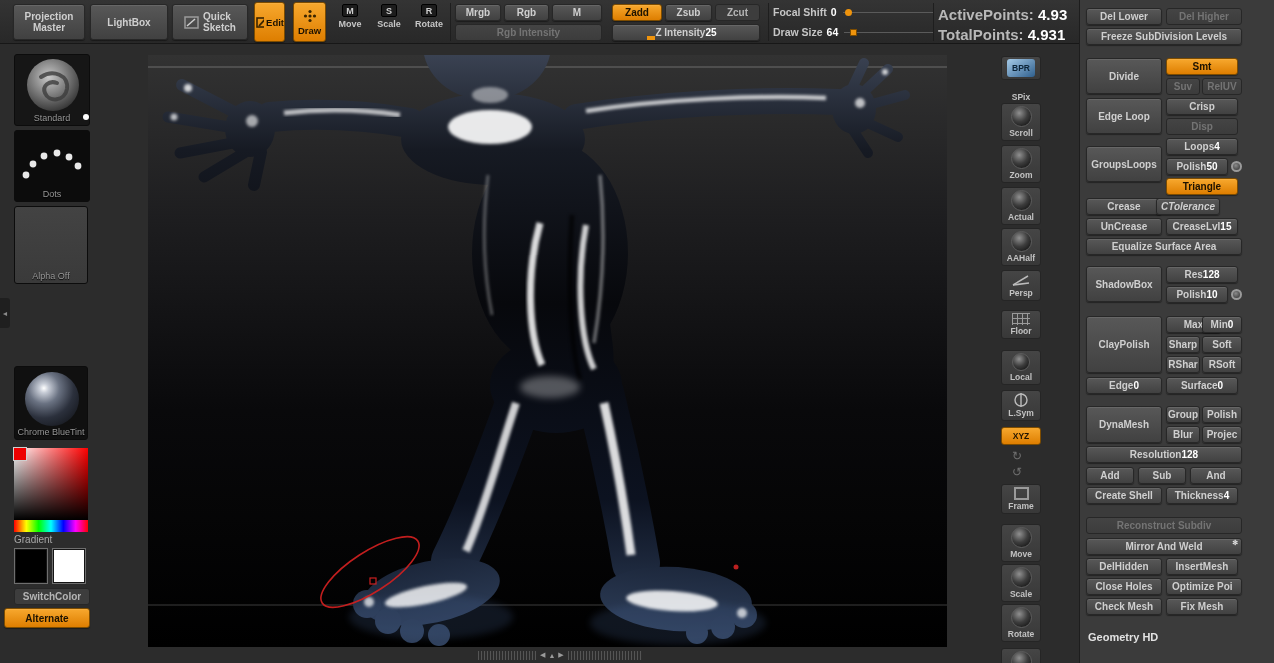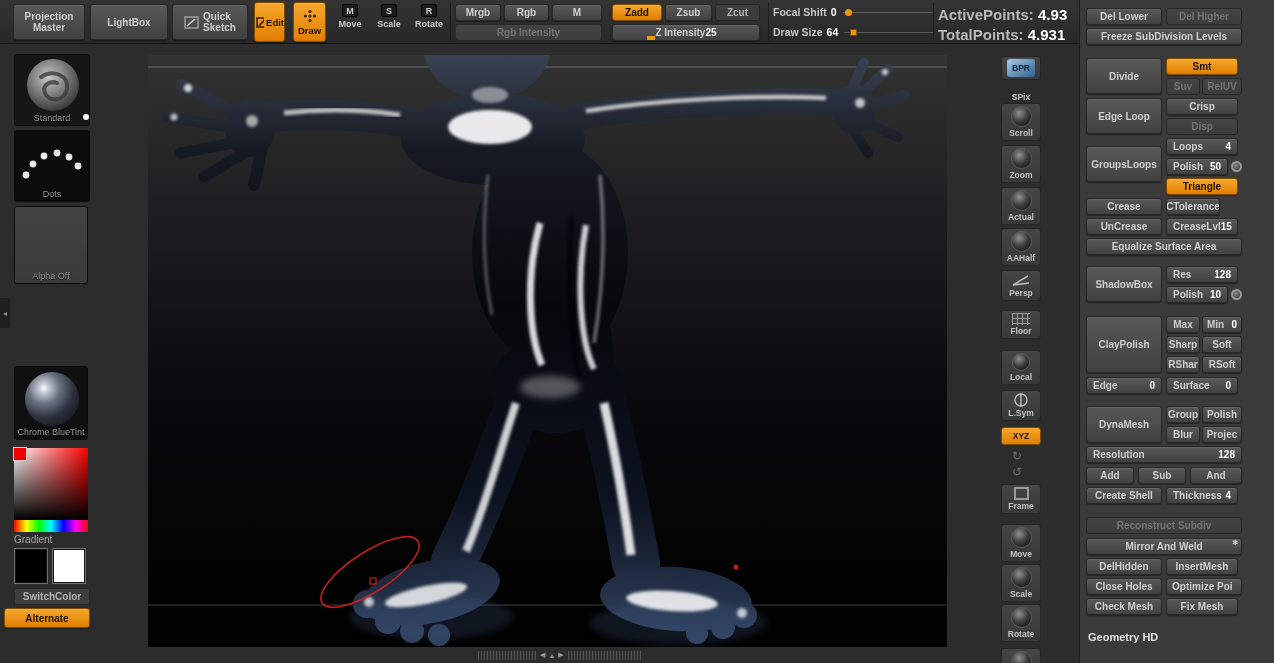--- a/index.html
+++ b/index.html
@@ -9,21 +9,21 @@
   .abs { position:absolute; }
 
   
   .btn { position:absolute; display:flex; align-items:center; justify-content:center;
     background:linear-gradient(180deg,#585858,#414141); border:1px solid #272727; border-radius:3px;
     color:#cfcfcf; font-size:10px; font-weight:700; white-space:nowrap; overflow:hidden;
     box-shadow:inset 0 1px 0 rgba(255,255,255,.09), 0 1px 1px rgba(0,0,0,.4); cursor:default; }
   .btn.orange { background:linear-gradient(180deg,#f7a82e,#de7e00); color:#1d1200; border-color:#7d4c00; }
   .btn.disabled { background:linear-gradient(180deg,#444,#3c3c3c); color:#747474; box-shadow:none; }
   .btn.flat { background:#3d3d3d; box-shadow:none; color:#b5b5b5; }
-  .sliderbtn { justify-content:space-between; padding:0 6px; }
+  .sliderbtn { padding:0 6px; }
   .sliderbtn .val { color:#fff; }
 
   
   .topbar { position:absolute; left:0; top:0; width:1079px; height:44px;
     background:linear-gradient(180deg,#343434,#282828); border-bottom:1px solid #171717; }
   .two-line { display:flex; flex-direction:column; line-height:11px; align-items:center; }
   .tb-col { position:absolute; display:flex; flex-direction:column; align-items:center; gap:2px; }
   .keycap { width:16px; height:13px; background:#1c1c1c; border:1px solid #000; border-radius:2px;
     color:#cfcfcf; font-size:9px; font-weight:700; display:flex; align-items:center; justify-content:center; }
   .tb-lbl { font-size:9px; font-weight:700; color:#c6c6c6; }
@@ -492,21 +492,21 @@
     <div class="btn" style="left:6px;top:146px;width:76px;height:36px;">
         <span>GroupsLoops</span>
       </div>
     <div class="btn orange" style="left:86px;top:178px;width:72px;height:17px;">
         <span>Triangle</span>
       </div>
 
     <div class="btn" style="left:6px;top:198px;width:76px;height:17px;">
         <span>Crease</span>
       </div>
-    <div class="btn" style="left:86px;top:198px;width:54px;height:17px;">
+    <div class="btn" style="left:76px;top:198px;width:64px;height:17px;font-style:italic;">
         <span>CTolerance</span>
       </div>
     <div class="btn" style="left:6px;top:218px;width:76px;height:17px;">
         <span>UnCrease</span>
       </div>
     <div class="btn sliderbtn" style="left:86px;top:218px;width:72px;height:17px;">
       <span>CreaseLvl</span>
       <span class="val">15</span>
     </div>
     <div class="btn" style="left:6px;top:238px;width:156px;height:17px;">
@@ -522,21 +522,21 @@
     </div>
     <div class="btn sliderbtn" style="left:86px;top:286px;width:62px;height:17px;">
       <span>Polish</span>
       <span class="val">10</span>
     </div>
     <span class="radio" style="left:151px;top:289px;"></span>
 
     <div class="btn" style="left:6px;top:316px;width:76px;height:57px;">
         <span>ClayPolish</span>
       </div>
-    <div class="btn" style="left:86px;top:316px;width:34px;height:17px;">
+    <div class="btn" style="left:86px;top:316px;width:55px;height:17px;">
         <span>Max</span>
       </div>
     <div class="btn sliderbtn" style="left:122px;top:316px;width:40px;height:17px;padding:0 4px;">
       <span>Min</span>
       <span class="val">0</span>
     </div>
     <div class="btn" style="left:86px;top:336px;width:34px;height:17px;">
         <span>Sharp</span>
       </div>
     <div class="btn" style="left:122px;top:336px;width:40px;height:17px;">

